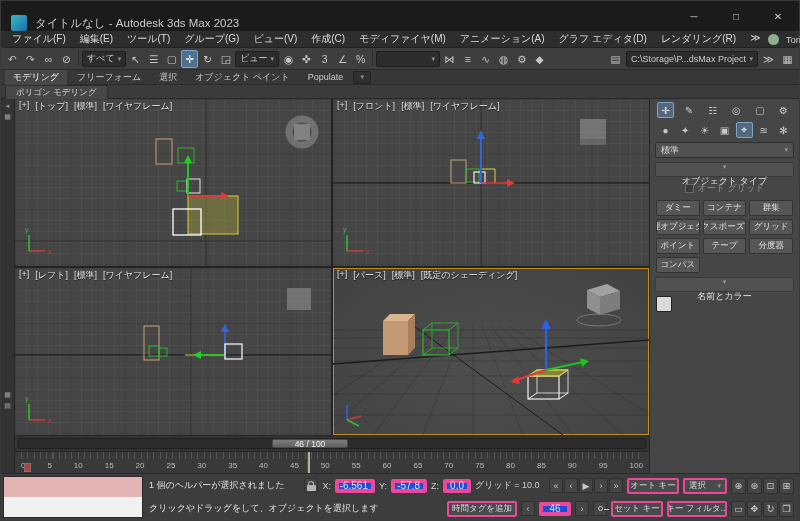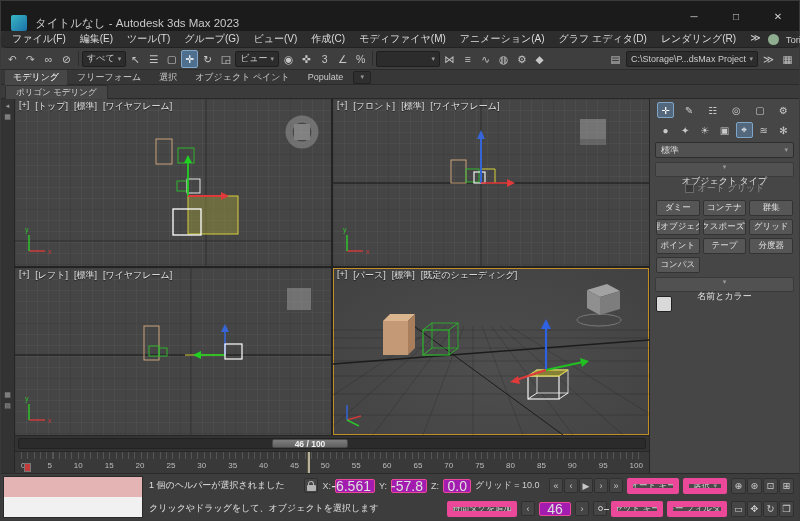--- a/index.html
+++ b/index.html
@@ -62,21 +62,21 @@
       linear-gradient(rgba(255,255,255,.035) 1px,transparent 1px),
       linear-gradient(90deg,rgba(255,255,255,.035) 1px,transparent 1px);
     background-size:55px 55px,55px 55px,11px 11px,11px 11px; }
   .vp.persp { background-image:none; background:radial-gradient(ellipse at 50% 60%, #4e4e4e, #414141); }
   .vp.active { outline:1px solid #c28e26; outline-offset:-1px; }
   .vp-labels { position:absolute; top:1px; left:4px; z-index:3; display:flex; gap:6px; font-size:9px; color:#e5e5e5; text-shadow:0 1px 1px rgba(0,0,0,.7); }
   .vp svg { position:absolute; inset:0; width:100%; height:100%; }
 
   
   .timeslider { height:16px; flex:none; background:#333; border-top:1px solid #272727; padding:2px 3px; }
-  .ts-track { position:relative; height:11px; background:#2b2b2b; border:1px solid #222; border-radius:2px;font-weight:bold; }
+  .ts-track { position:relative; height:11px; background:#2b2b2b; border:1px solid #222; border-radius:2px; }
   .ts-handle { position:absolute; top:0; left:calc((100% - 76px) * 0.46); width:76px; height:9px;
     background:linear-gradient(#7d7d7d,#616161); border:1px solid #4a4a4a; border-radius:2px;
     display:flex; align-items:center; justify-content:center; font-size:8.5px; color:#f0f0f0; }
   .trackbar { height:24px; flex:none; background:#393939; border-top:1px solid #272727; position:relative; }
   .tb-tickstrip { position:absolute; top:0; left:6px; right:6px; height:7px;
     background:repeating-linear-gradient(90deg, rgba(255,255,255,.14) 0 1px, transparent 1px 6.3px); }
   .tb-nums { position:absolute; top:9px; left:0; right:0; display:flex; justify-content:space-between; padding:0 6px; }
   .tick { font-size:8px; color:#bdbdbd; }
   .tb-marker { position:absolute; top:0; left:calc(6px + (100% - 12px) * 0.46); width:3px; height:100%; background:#b9b39b; border-left:1px solid #55523f; }
   .tb-key0 { position:absolute; left:9px; top:11px; width:7px; height:9px; background:#c23b3b; border:1px solid #777; }
@@ -101,23 +101,23 @@
   .swatch { width:16px; height:16px; background:#d9d9d9; border:1px solid #222; border-radius:2px; flex:none; }
 
   
   .statusbar { height:47px; flex:none; background:#3d3d3d; border-top:1px solid #2a2a2a; position:relative; }
   .listener { position:absolute; left:2px; top:2px; width:140px; height:42px; border:1px solid #2a2a2a; z-index:2; }
   .listener .pink { height:50%; background:#e4b3b3; }
   .listener .white { height:50%; background:#f1f1f1; }
   .sb-row { height:23px; display:flex; align-items:center; gap:4px; padding:0 5px 0 148px; }
   .sb-text { font-size:9px; color:#e0e0e0; white-space:nowrap; overflow:hidden; flex:1; }
   .sb-label { font-size:9px; color:#cfcfcf; white-space:nowrap; }
-  .sb-field { height:14px; background:#a21caf; border:1px solid #ec4899; border-radius:2px; padding:0 3px; font-size:14px;
+  .sb-field { height:14px; background:#1d4ed8; border:4px solid #ec4899; border-radius:2px; padding:0 3px; font-size:10px;
     color:#e0e0e0; display:flex; align-items:center; justify-content:flex-end; flex:none; }
-  .sb-btn { height:16px; background:#4a4a4a; border:6px solid #ec4899; border-radius:2px; font-size:8.5px; color:#ddd;
+  .sb-btn { height:16px; background:#4a4a4a; border:2px solid #ec4899; border-radius:2px; font-size:8.5px; color:#ddd;
     display:flex; align-items:center; justify-content:center; white-space:nowrap; overflow:hidden; flex:none; }
   .icon-btn { width:14px; height:15px; background:#454545; border:1px solid #2f2f2f; border-radius:2px; display:flex;
     align-items:center; justify-content:center; font-size:9px; color:#c9c9c9; flex:none; }
   .nav-cluster { display:flex; gap:1px; }
   .nav-btn { width:15px; height:16px; background:#454545; border:1px solid #2f2f2f; border-radius:2px; display:flex;
     align-items:center; justify-content:center; font-size:9.5px; color:#c9c9c9; }
   .lock-glyph { position:relative; width:9px; height:6px; background:#b5b5b5; border-radius:1px; margin-top:4px; }
   .lock-glyph::before { content:""; position:absolute; top:-4px; left:1.5px; width:4px; height:4px;
     border:1.5px solid #b5b5b5; border-bottom:none; border-radius:3px 3px 0 0; }
   .key-glyph { width:5px; height:5px; border:1.5px solid #cfcfcf; border-radius:50%; position:relative; }

